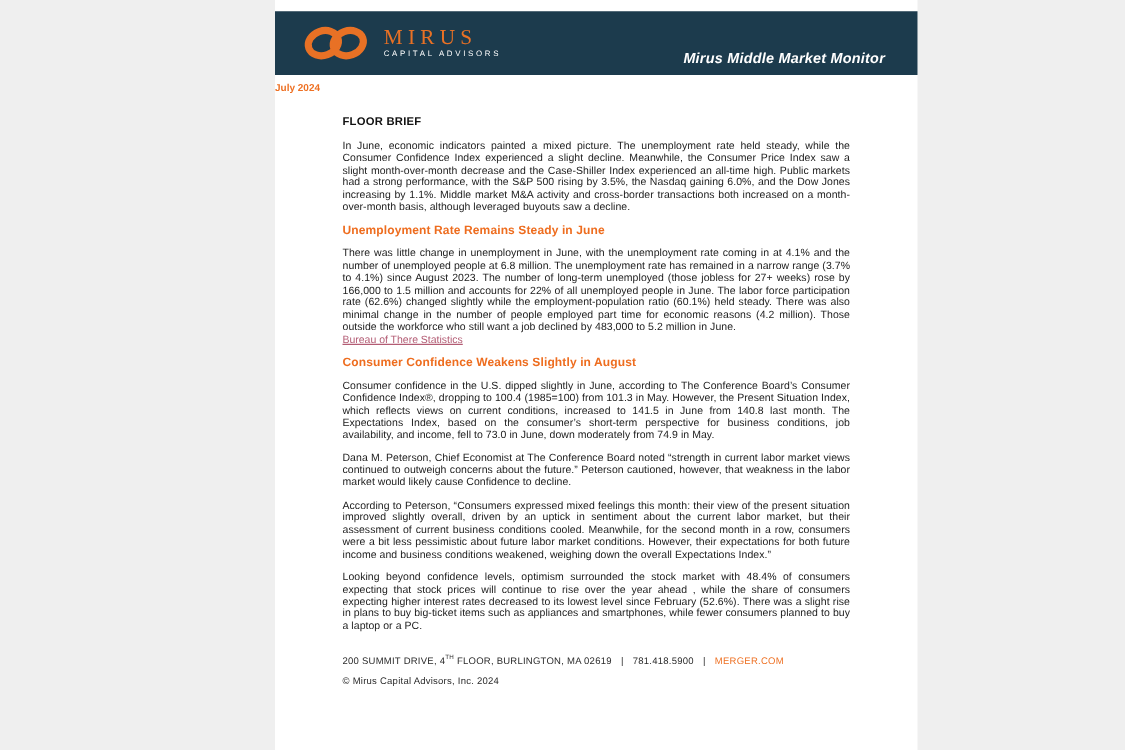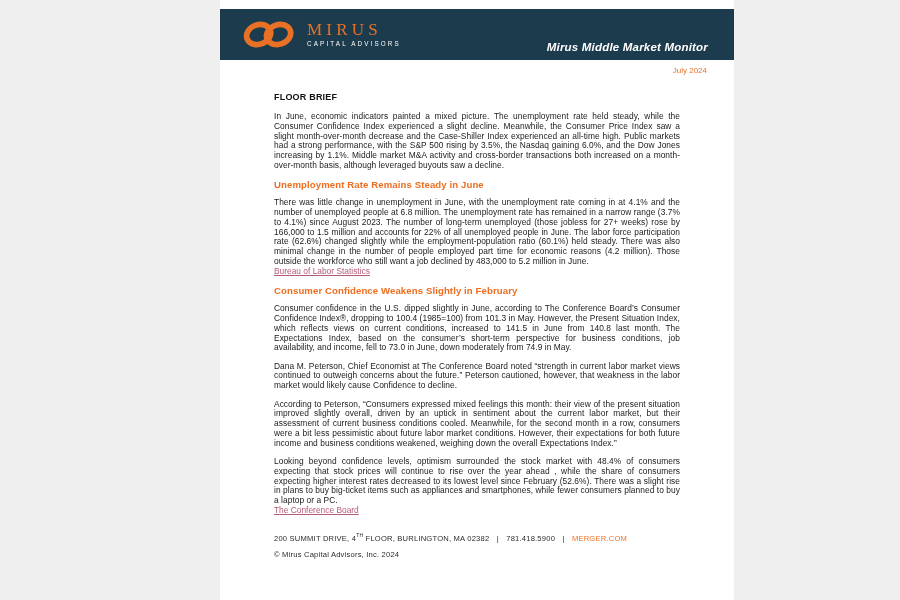--- a/index.html
+++ b/index.html
@@ -34,22 +34,22 @@
     color: #ffffff; font-size: 6.3px; letter-spacing: 2.15px;
     margin-top: 2px; line-height: 7px;
   }
   .banner-title {
     color: #ffffff; font-style: italic; font-weight: bold;
     font-size: 11.5px; letter-spacing: 0.2px;
     align-self: center; margin-top: 24px;
   }
   
   .daterow {
-    text-align: right; padding: 6px 27px 0 0;
-    color: #ee7124; font-size: 8px; font-weight: normal; line-height: 10px;
+    padding: 6px 27px 0 0;
+    color: #ee7124; font-size: 8px; font-weight: bold; line-height: 10px;
   }
   
   .content { padding: 16px 54px 0 54px; }
   .brief-heading {
     font-size: 9px; font-weight: bold; color: #111111;
     margin: 0 0 10px 0; letter-spacing: 0.2px; line-height: 10px;
   }
   .para {
     font-size: 8.4px; line-height: 9.8px; text-align: justify;
     color: #1b1b1b; margin: 0 0 8.5px 0; letter-spacing: 0.05px;
@@ -102,35 +102,34 @@
 
   <div class="content">
 
     <h1 class="brief-heading">FLOOR BRIEF</h1>
 
     <p class="para">In June, economic indicators painted a mixed picture. The unemployment rate held steady, while the Consumer Confidence Index experienced a slight decline. Meanwhile, the Consumer Price Index saw a slight month-over-month decrease and the Case-Shiller Index experienced an all-time high. Public markets had a strong performance, with the S&amp;P 500 rising by 3.5%, the Nasdaq gaining 6.0%, and the Dow Jones increasing by 1.1%. Middle market M&amp;A activity and cross-border transactions both increased on a month-over-month basis, although leveraged buyouts saw a decline.</p>
 
     <section>
       <h2 class="sec-heading">Unemployment Rate Remains Steady in June</h2>
       <p class="para no-gap">There was little change in unemployment in June, with the unemployment rate coming in at 4.1% and the number of unemployed people at 6.8 million. The unemployment rate has remained in a narrow range (3.7% to 4.1%) since August 2023. The number of long-term unemployed (those jobless for 27+ weeks) rose by 166,000 to 1.5 million and accounts for 22% of all unemployed people in June. The labor force participation rate (62.6%) changed slightly while the employment-population ratio (60.1%) held steady. There was also minimal change in the number of people employed part time for economic reasons (4.2 million). Those outside the workforce who still want a job declined by 483,000 to 5.2 million in June.</p>
-      <a class="src-link">Bureau of Labor Statistics</a>
+      <a class="src-link">Bureau of There Statistics</a>
     </section>
 
     <section>
-      <h2 class="sec-heading">Consumer Confidence Weakens Slightly in February</h2>
+      <h2 class="sec-heading">Consumer Confidence Weakens Slightly in August</h2>
       <p class="para">Consumer confidence in the U.S. dipped slightly in June, according to The Conference Board’s Consumer Confidence Index®, dropping to 100.4 (1985=100) from 101.3 in May. However, the Present Situation Index, which reflects views on current conditions, increased to 141.5 in June from 140.8 last month. The Expectations Index, based on the consumer’s short-term perspective for business conditions, job availability, and income, fell to 73.0 in June, down moderately from 74.9 in May.</p>
       <p class="para">Dana M. Peterson, Chief Economist at The Conference Board noted “strength in current labor market views continued to outweigh concerns about the future.” Peterson cautioned, however, that weakness in the labor market would likely cause Confidence to decline.</p>
       <p class="para">According to Peterson, “Consumers expressed mixed feelings this month: their view of the present situation improved slightly overall, driven by an uptick in sentiment about the current labor market, but their assessment of current business conditions cooled. Meanwhile, for the second month in a row, consumers were a bit less pessimistic about future labor market conditions. However, their expectations for both future income and business conditions weakened, weighing down the overall Expectations Index.”</p>
       <p class="para no-gap">Looking beyond confidence levels, optimism surrounded the stock market with 48.4% of consumers expecting that stock prices will continue to rise over the year ahead , while the share of consumers expecting higher interest rates decreased to its lowest level since February (52.6%). There was a slight rise in plans to buy big-ticket items such as appliances and smartphones, while fewer consumers planned to buy a laptop or a PC.</p>
-      <a class="src-link">The Conference Board</a>
     </section>
 
     <div class="footer">
       <div class="address-line">
-        <span>200 SUMMIT DRIVE, 4</span><sup>TH</sup><span> FLOOR, BURLINGTON, MA 02382</span>
+        <span>200 SUMMIT DRIVE, 4</span><sup>TH</sup><span> FLOOR, BURLINGTON, MA 02619</span>
         <span class="sep">|</span>
         <span>781.418.5900</span>
         <span class="sep">|</span>
         <a class="site">MERGER.COM</a>
       </div>
       <div class="copyright">© Mirus Capital Advisors, Inc. 2024</div>
     </div>
 
   </div>
 </div>

